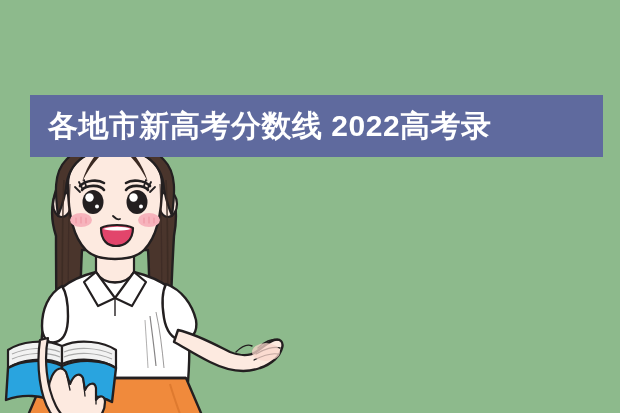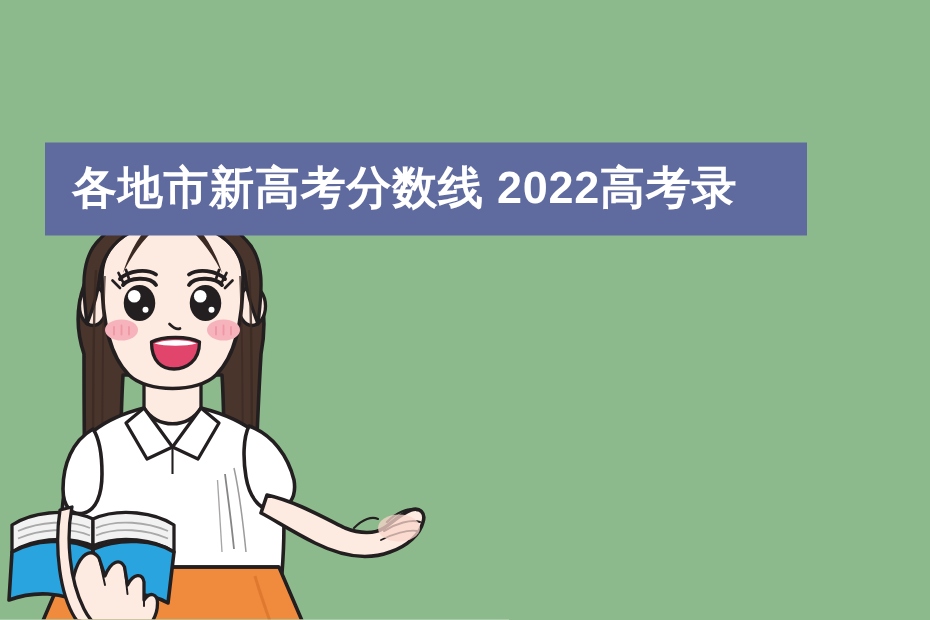--- a/index.html
+++ b/index.html
@@ -23,21 +23,21 @@
     position: absolute;
     left: 0px;
     top: 140px;
     width: 300px;
     height: 273px;
   }
   #title-banner {
     position: absolute;
     left: 30px;
     top: 95px;
-    width: 508px;
+    width: 573px;
     height: 62px;
     background: #5f6a9e;
     display: flex;
     align-items: center;
     box-sizing: border-box;
     padding-left: 18px;
     z-index: 5;
   }
   #title-text {
     color: #ffffff;

